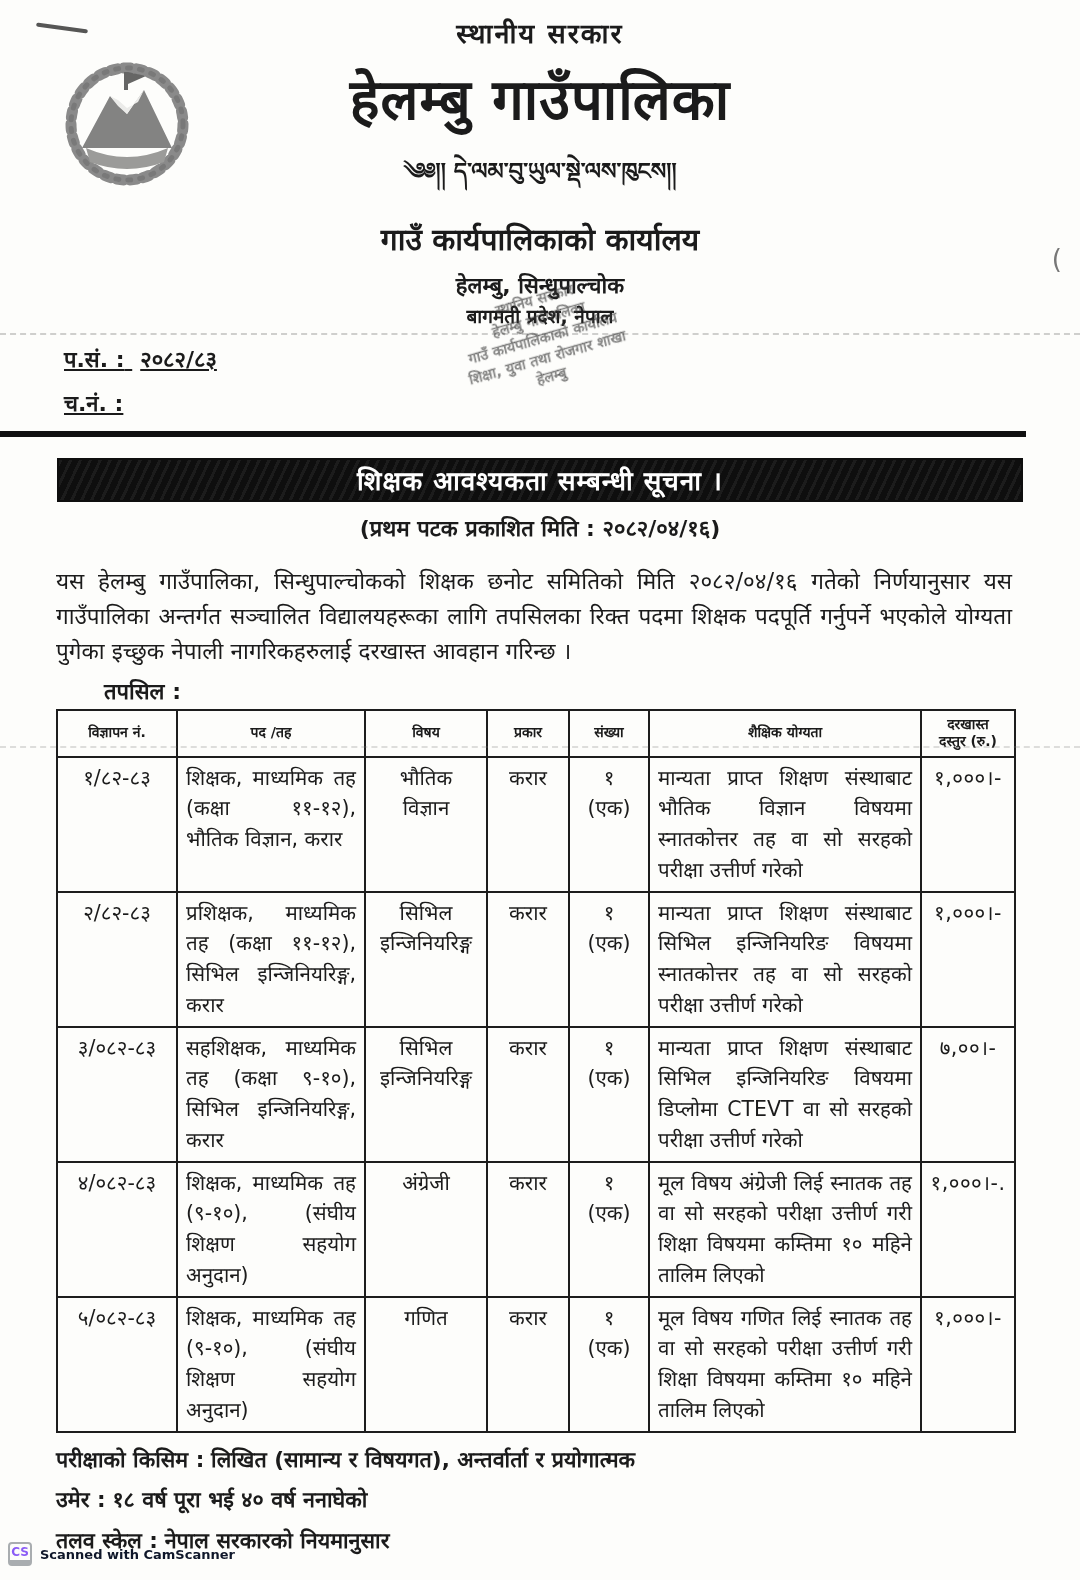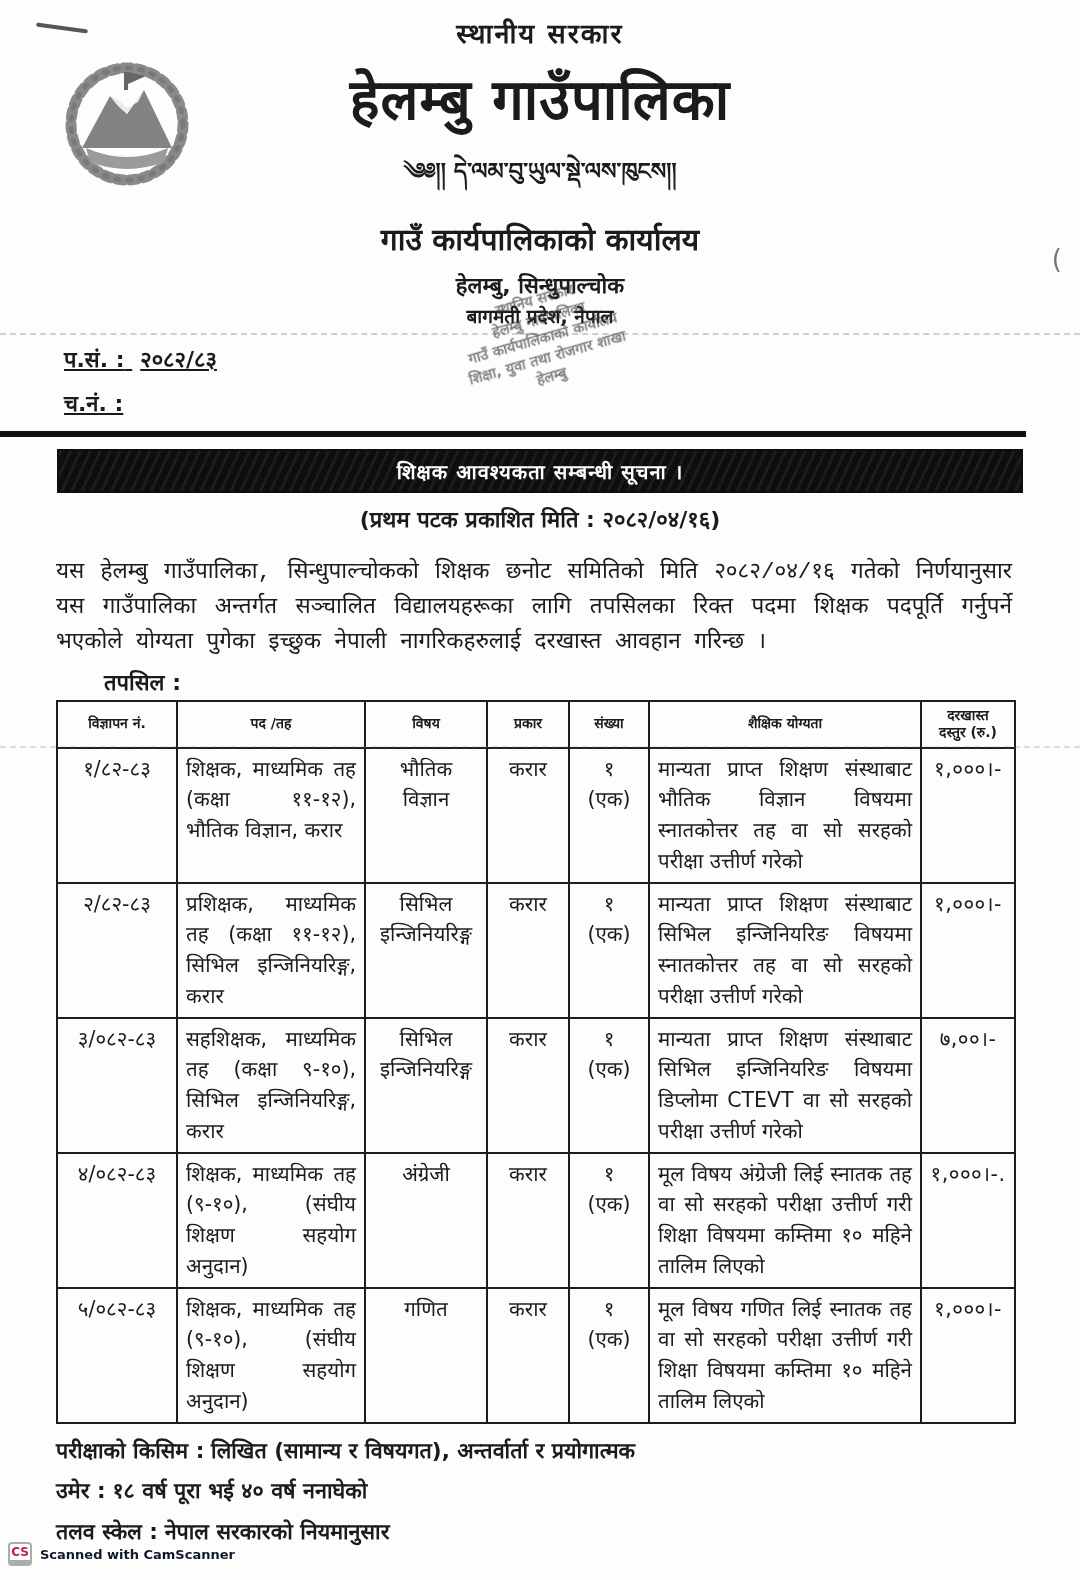--- a/index.html
+++ b/index.html
@@ -51,34 +51,34 @@
 
   
   .ref-block { margin: 14px 0 0 64px; text-decoration: underline; }
   .ref-line { font-size: 22px; font-weight: 700; margin-bottom: 14px; }
   .ref-line .val { margin-left: 8px; }
 
   .thick-rule { width: 1026px; height: 6px; background: #101010; margin-top: 8px; }
 
   
   .banner {
-    margin: 14px auto 0 auto; width: 962px; height: 40px;
+    margin: 23px auto 0 auto; width: 962px; height: 40px;
     background:
       repeating-linear-gradient(115deg, rgba(255,255,255,.06) 0 3px, rgba(0,0,0,0) 3px 9px),
       #0e0e0e;
     color: #fff; display: flex; align-items: center; justify-content: center;
-    font-size: 20px; font-weight: 700; letter-spacing: 1px;
+    font-size: 26px; font-weight: 700; letter-spacing: 1px;
     box-shadow: 0 0 0 2px #0e0e0e;
   }
   .publish-line { text-align: center; font-size: 22px; font-weight: 600; margin-top: 12px; }
 
   
   .body-par {
     margin: 22px 68px 0 56px; font-size: 22.5px; font-weight: 500;
-    line-height: 1.55; text-align: justify; font-family: Liberation Mono, monospace;
+    line-height: 1.55; text-align: justify;
   }
   .tapasil { margin: 6px 0 4px 104px; font-size: 22px; font-weight: 700; }
 
   
   table.vacancy {
     border-collapse: collapse; table-layout: fixed;
     margin-left: 56px; width: 958px;
     font-size: 20.5px; line-height: 1.5;
   }
   table.vacancy th, table.vacancy td {
@@ -96,21 +96,21 @@
   
   .details { margin: 10px 40px 0 56px; }
   .detail-line { font-size: 21.5px; line-height: 1.62; margin-top: 6px; text-align: justify; }
   .detail-line .lbl { font-weight: 700; }
   .detail-line .txt { font-weight: 600; }
 
   
   .watermark { position: absolute; left: 8px; bottom: 14px; display: flex; align-items: center; gap: 8px; }
   .cs-badge {
     width: 24px; height: 24px; border: 2px solid #a9adb0; border-radius: 4px;
-    color: #be185d; font-size: 12px; font-weight: 700;
+    color: #8b5cf6; font-size: 12px; font-weight: 700;
     display: flex; align-items: center; justify-content: center;
     border-bottom-width: 6px;
   }
   .cs-text { color: #0f172a; font-size: 13px; font-weight: 600; }
 </style>
 </head>
 <body>
 
 <div class="page">
 

